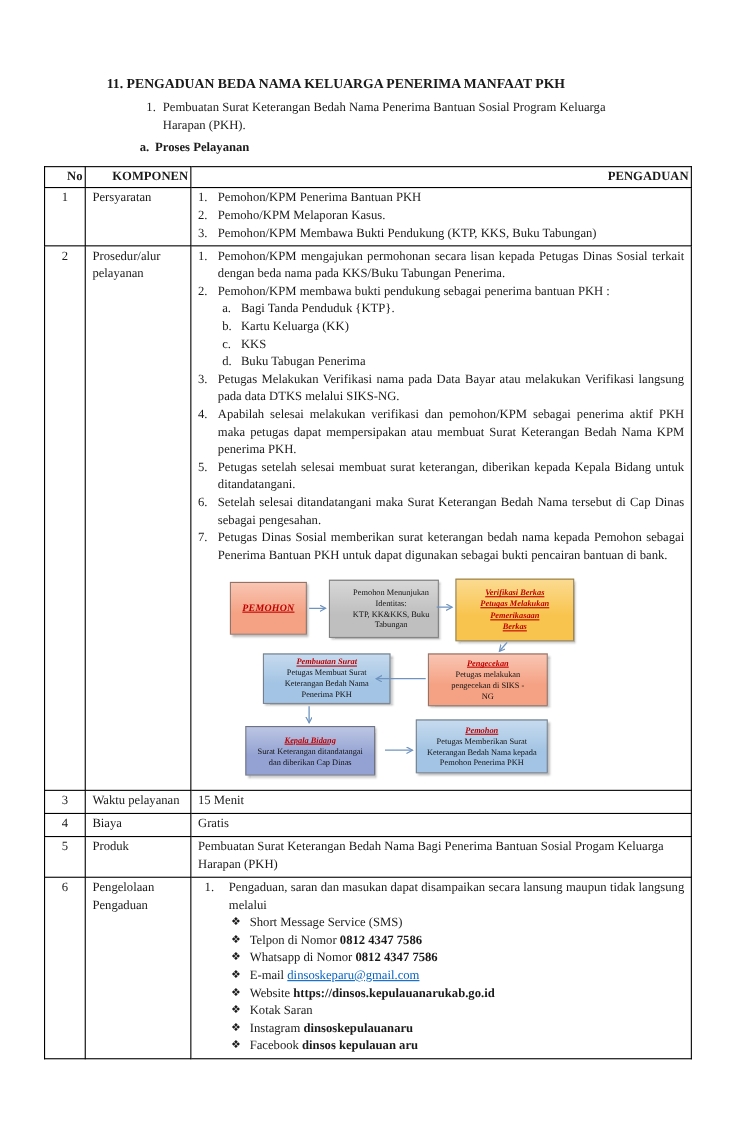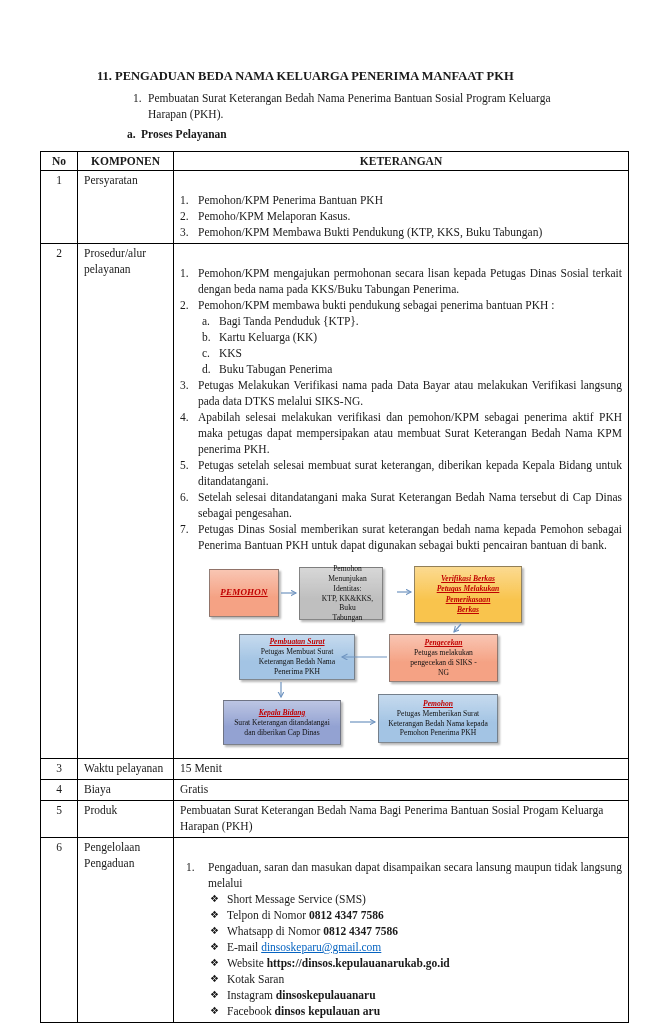--- a/index.html
+++ b/index.html
@@ -20,27 +20,27 @@
   .doc-section .marker { width:14px; flex:0 0 14px; }
 
   
   table.main { border-collapse:collapse; width:589px; margin-top:9px; table-layout:fixed; }
   table.main col.c-no { width:37px; }
   table.main col.c-komp { width:96px; }
   table.main th, table.main td {
     border:1px solid #000; vertical-align:top;
     padding:1px 6px 3px 6px; font-size:11.5px; line-height:16px;
   }
-  table.main th { font-weight:bold; text-align:center; padding:1px 2px; }
+  table.main th { font-weight:bold; text-align:right; padding:1px 2px; }
   td.no-cell { text-align:center; }
   .jt { text-align:justify; }
 
   
   ol { list-style:none; }
-  .num-list { counter-reset:n;margin-top:20px; }
+  .num-list { counter-reset:n; }
   .num-list > li { counter-increment:n; position:relative; padding-left:18px; }
   .num-list > li::before { content:counter(n) "."; position:absolute; left:0; top:0; }
   .alpha-list { counter-reset:a; margin-left:4px; }
   .alpha-list > li { counter-increment:a; position:relative; padding-left:17px; }
   .alpha-list > li::before { content:counter(a, lower-alpha) "."; position:absolute; left:0; top:0; }
 
   
   ul.channels { list-style:none; margin-left:2px; }
   ul.channels li { position:relative; padding-left:17px; }
   ul.channels .bullet { position:absolute; left:0; top:0; font-size:10px; font-family:"DejaVu Sans", sans-serif; }
@@ -56,21 +56,21 @@
     text-align:center; padding:2px 3px;
     background-image:linear-gradient(rgba(255,255,255,.38), rgba(255,255,255,0) 60%);
   }
   .fc-title {
     color:#c00000; font-weight:bold; font-style:italic; text-decoration:underline;
     font-size:7.6px; line-height:1.32; white-space:pre-line;
   }
   .fc-body { font-size:7.6px; line-height:1.3; white-space:pre-line; color:#111; }
   .fc-title-big { font-size:9px; letter-spacing:.2px; }
   #b-pemohon   { left:19px;  top:8px;   width:70px;  height:48px; }
-  #b-identitas { left:109px; top:6px;   width:84px;  height:53px;padding-left:16px; }
+  #b-identitas { left:109px; top:6px;   width:100px;  height:53px;padding-left:16px; }
   #b-verifikasi{ left:224px; top:5px;   width:108px;  height:57px; }
   #b-pembuatan { left:49px;  top:73px;  width:116px; height:46px; }
   #b-pengecekan{ left:199px; top:73px;  width:109px; height:48px; }
   #b-kepala    { left:33px;  top:139px; width:118px; height:45px; }
   #b-pemohon2  { left:188px; top:133px; width:120px; height:49px; }
   .fc-arrows { position:absolute; left:0; top:0; pointer-events:none; }
 </style>
 </head>
 <body>
 
@@ -91,21 +91,21 @@
   <table class="main">
     <colgroup>
         <col class="c-no">
         <col class="c-komp">
         <col>
       </colgroup>
     <tbody>
         <tr>
       <th>No</th>
       <th>KOMPONEN</th>
-      <th>KETERANGAN</th>
+      <th>PENGADUAN</th>
     </tr>
 
     <tr>
       <td class="no-cell">1</td>
       <td>Persyaratan</td>
       <td>
         <ol class="num-list">
           <li><span>Pemohon/KPM Penerima Bantuan  PKH</span></li>
           <li><span>Pemoho/KPM Melaporan Kasus.</span></li>
           <li><span>Pemohon/KPM Membawa Bukti Pendukung (KTP, KKS, Buku Tabungan)</span></li>

